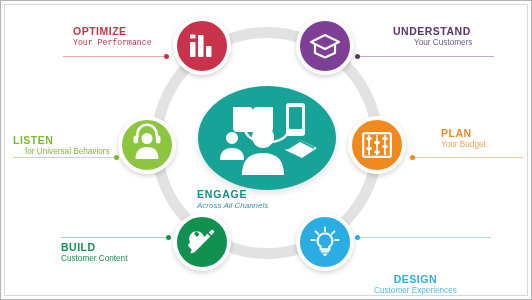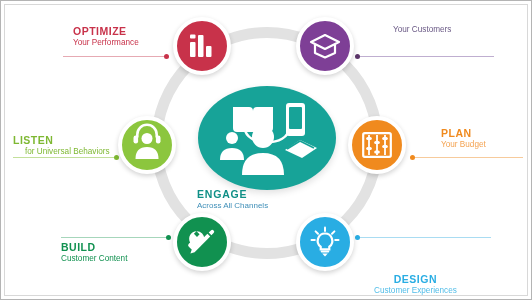--- a/index.html
+++ b/index.html
@@ -32,21 +32,21 @@
   .n-design    {left:295px;top:212px; background:#29ade3;}
 
   
   .hub{position:absolute;left:197px;top:85px;width:138px;height:104px;
        border-radius:50%;background:#17a398;
        display:flex;align-items:center;justify-content:center;
        box-shadow:0 3px 7px rgba(0,0,0,.12);}
   .hub-label{position:absolute;left:196px;top:187px;width:140px;text-align:left;
              line-height:1.22;}
   .hub-label .t1{font-size:10.5px;font-weight:bold;color:#0f8f86;letter-spacing:.8px;}
-  .hub-label .t2{font-size:8px;color:#3f8fb8;}
+  .hub-label .t2{font-size:8px;color:#3f8fb8;font-style:italic;}
 
   
   .conn{position:absolute;}
   .conn .h{position:absolute;height:1px;}
   .conn .d{position:absolute;width:5px;height:5px;border-radius:50%;top:-2px;}
 
   
   .lab{position:absolute;line-height:1.25;}
   .lab .ttl{font-size:10.5px;font-weight:bold;letter-spacing:.5px;}
   .lab .sub{font-size:8.2px;}
@@ -202,25 +202,26 @@
         <path d="M15 6.5 a7.3 7.3 0 0 0 -4.3 13.2 v2.6 h8.6 v-2.6 A7.3 7.3 0 0 0 15 6.5 z" fill="none" stroke="#ffffff" stroke-width="2.2"></path>
         <g fill="#ffffff">
           <rect x="10.7" y="23.4" width="8.6" height="2" rx="1"></rect>
           <path d="M12.2 26.6 h5.6 l-2.8 2.9 z"></path>
         </g>
       </svg>
     </div>
 
     <div class="lab l-optimize">
       <div class="ttl" style="color:#c8324a;">OPTIMIZE</div>
-      <div class="sub" style="color:#c8324a;">Your Performance</div>
+      <div class="sub" style="color:#c8324a;font-family:Liberation Mono, monospace;">Your Performance</div>
     </div>
 
     <div class="lab l-understand">
-      <div class="sub" style="color:#6b5a86;">Your Customers</div>
+      <div class="ttl" style="color:#5b3569;">UNDERSTAND</div>
+      <div class="sub" style="color:#6b5a86;margin-left:21px;">Your Customers</div>
     </div>
 
     <div class="lab l-listen">
       <div class="ttl" style="color:#7eb832;">LISTEN</div>
       <div class="sub" style="color:#7eb832;padding-left:12px;">for Universal Behaviors</div>
     </div>
 
     <div class="lab l-plan">
       <div class="ttl" style="color:#f08a1e;">PLAN</div>
       <div class="sub" style="color:#f4a352;">Your Budget</div>

